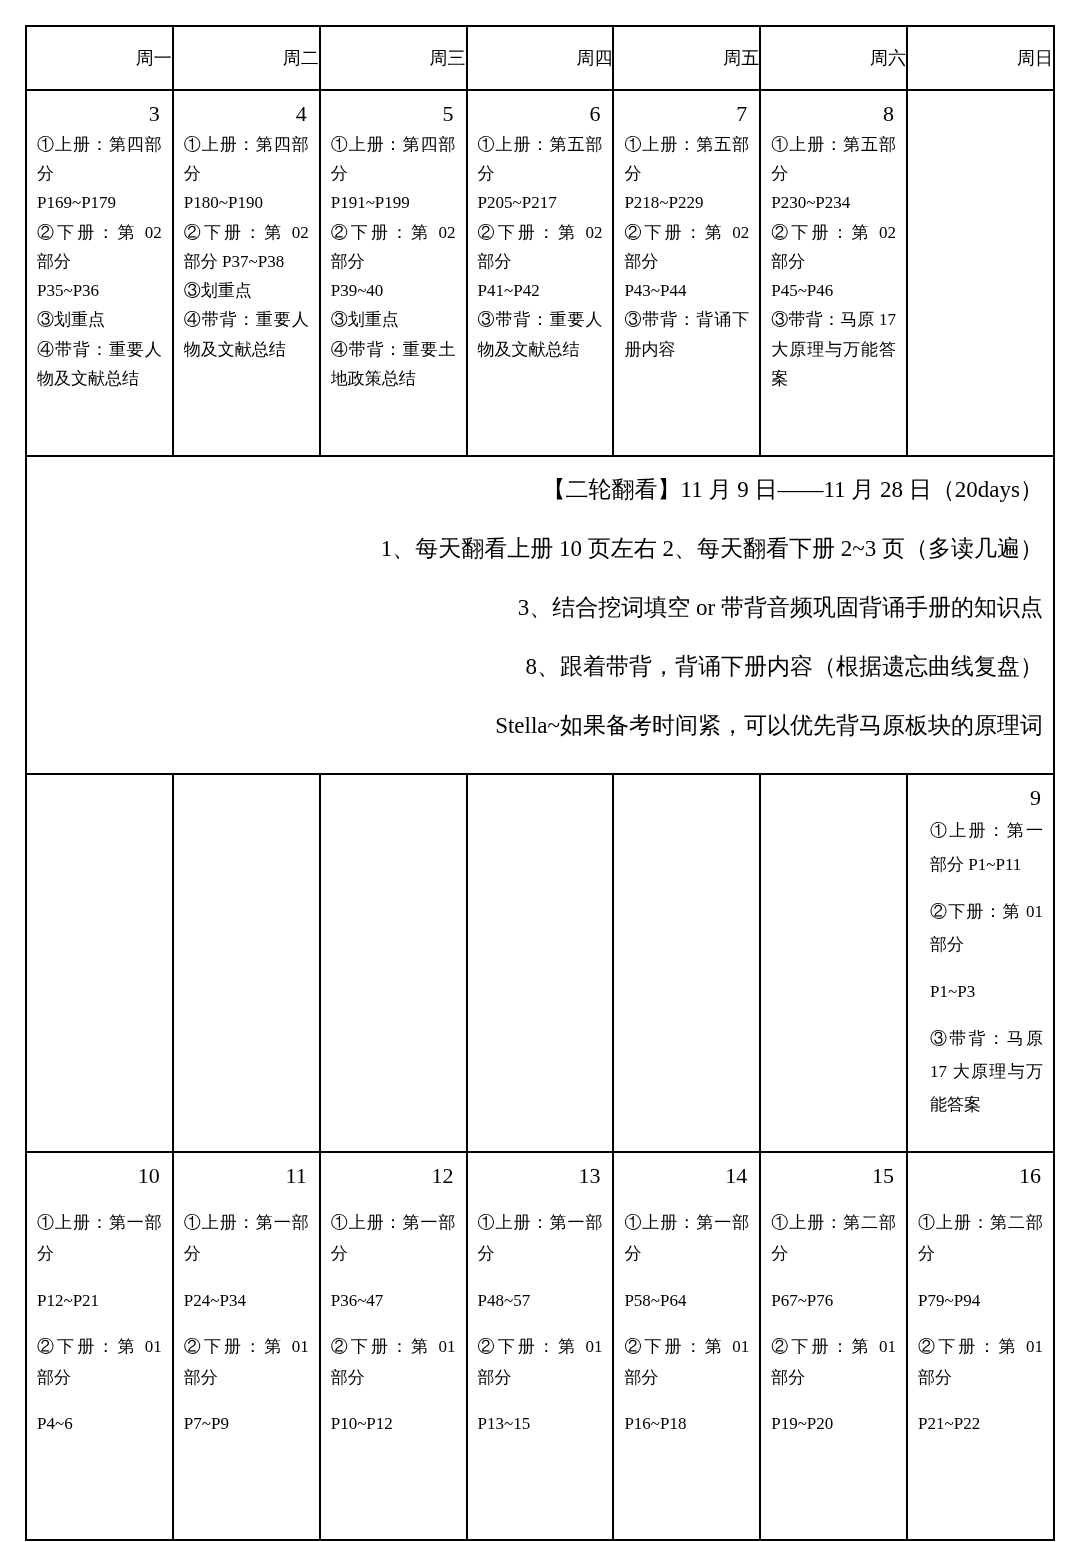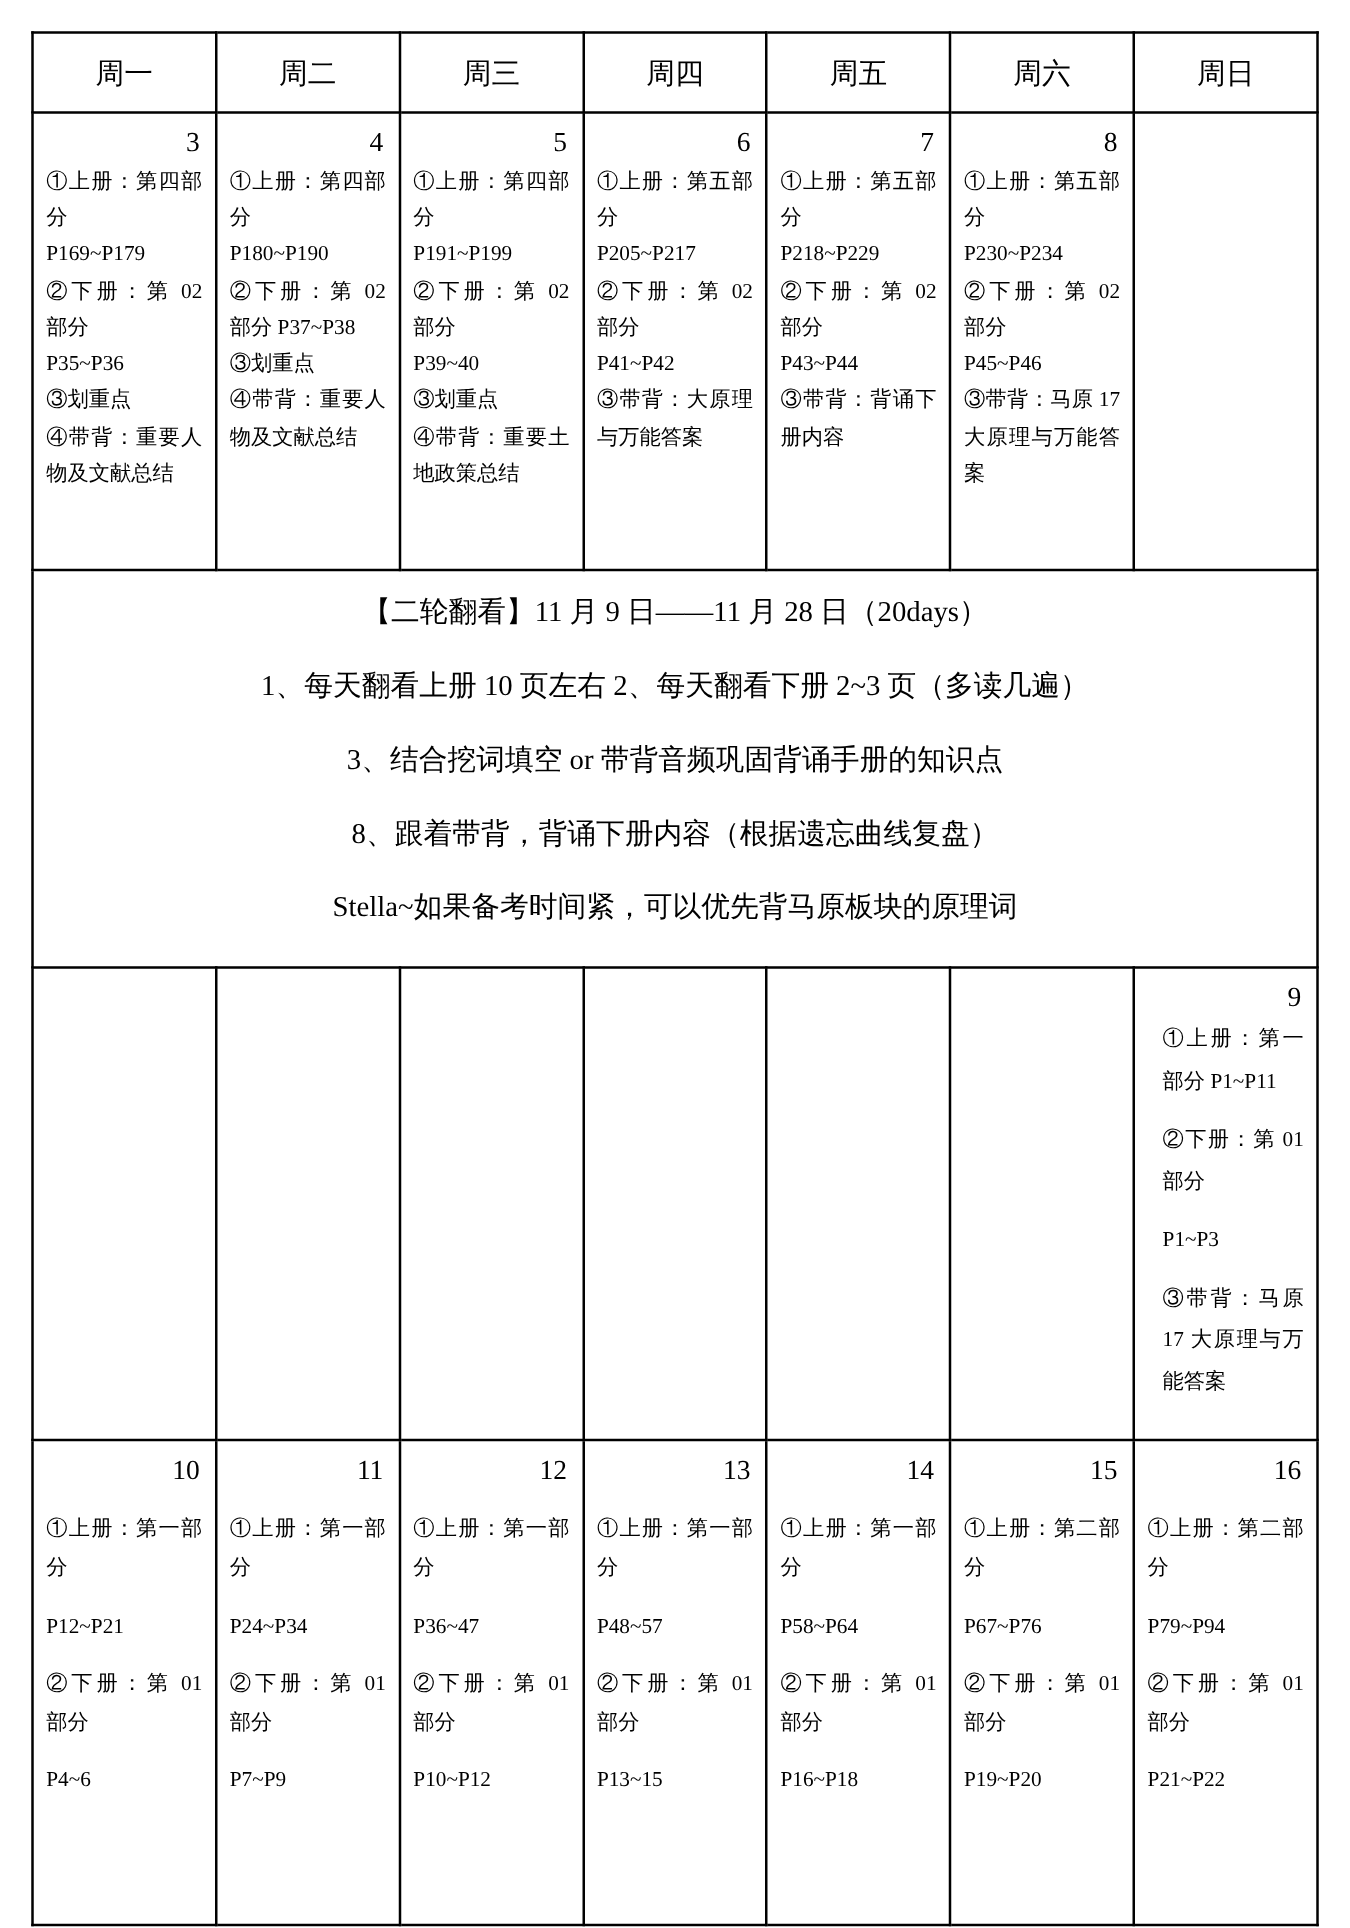--- a/index.html
+++ b/index.html
@@ -20,24 +20,24 @@
     table-layout: fixed;
   }
   th, td {
     border: 2px solid #000000;
     vertical-align: top;
     padding: 6px 10px 4px 10px;
     overflow: hidden;
   }
   thead th {
     height: 64px;
-    text-align: center;
+    text-align: right;
     vertical-align: middle;
     font-weight: normal;
-    font-size: 23px;
+    font-size: 18px;
     padding: 0;
   }
   tr.week1 { height: 366px; }
   tr.notes-row { height: 288px; }
   tr.week2 { height: 378px; }
   .day-num {
     text-align: right;
     font-size: 22px;
     line-height: 1.5;
     padding-right: 2px;
@@ -52,20 +52,21 @@
   tr.week3 .item { line-height: 1.8; margin: 16px 0 9px 0; }
   .notes-cell {
     text-align: center;
     font-size: 23px;
     padding-top: 18px;
     vertical-align: top;
   }
   .note-line {
     line-height: 1.3;
     margin: 0 0 29px 0;
+    text-align: right;
   }
 </style>
 </head>
 <body>
 
 <div class="page">
   <table class="schedule">
     <colgroup>
       <col style="width:14.285%">
         <col style="width:14.285%">
@@ -120,21 +121,21 @@
               <div class="item">④带背：重要土地政策总结</div>
             </div>
         </td>
         <td class="day-cell">
           <div class="day-num">6</div>
           <div class="items">
               <div class="item">①上册：第五部分</div>
               <div class="item">P205~P217</div>
               <div class="item">②下册：第 02 部分</div>
               <div class="item">P41~P42</div>
-              <div class="item">③带背：大原理与万能答案</div>
+              <div class="item">③带背：重要人物及文献总结</div>
             </div>
         </td>
         <td class="day-cell">
           <div class="day-num">7</div>
           <div class="items">
               <div class="item">①上册：第五部分</div>
               <div class="item">P218~P229</div>
               <div class="item">②下册：第 02 部分</div>
               <div class="item">P43~P44</div>
               <div class="item">③带背：背诵下册内容</div>

